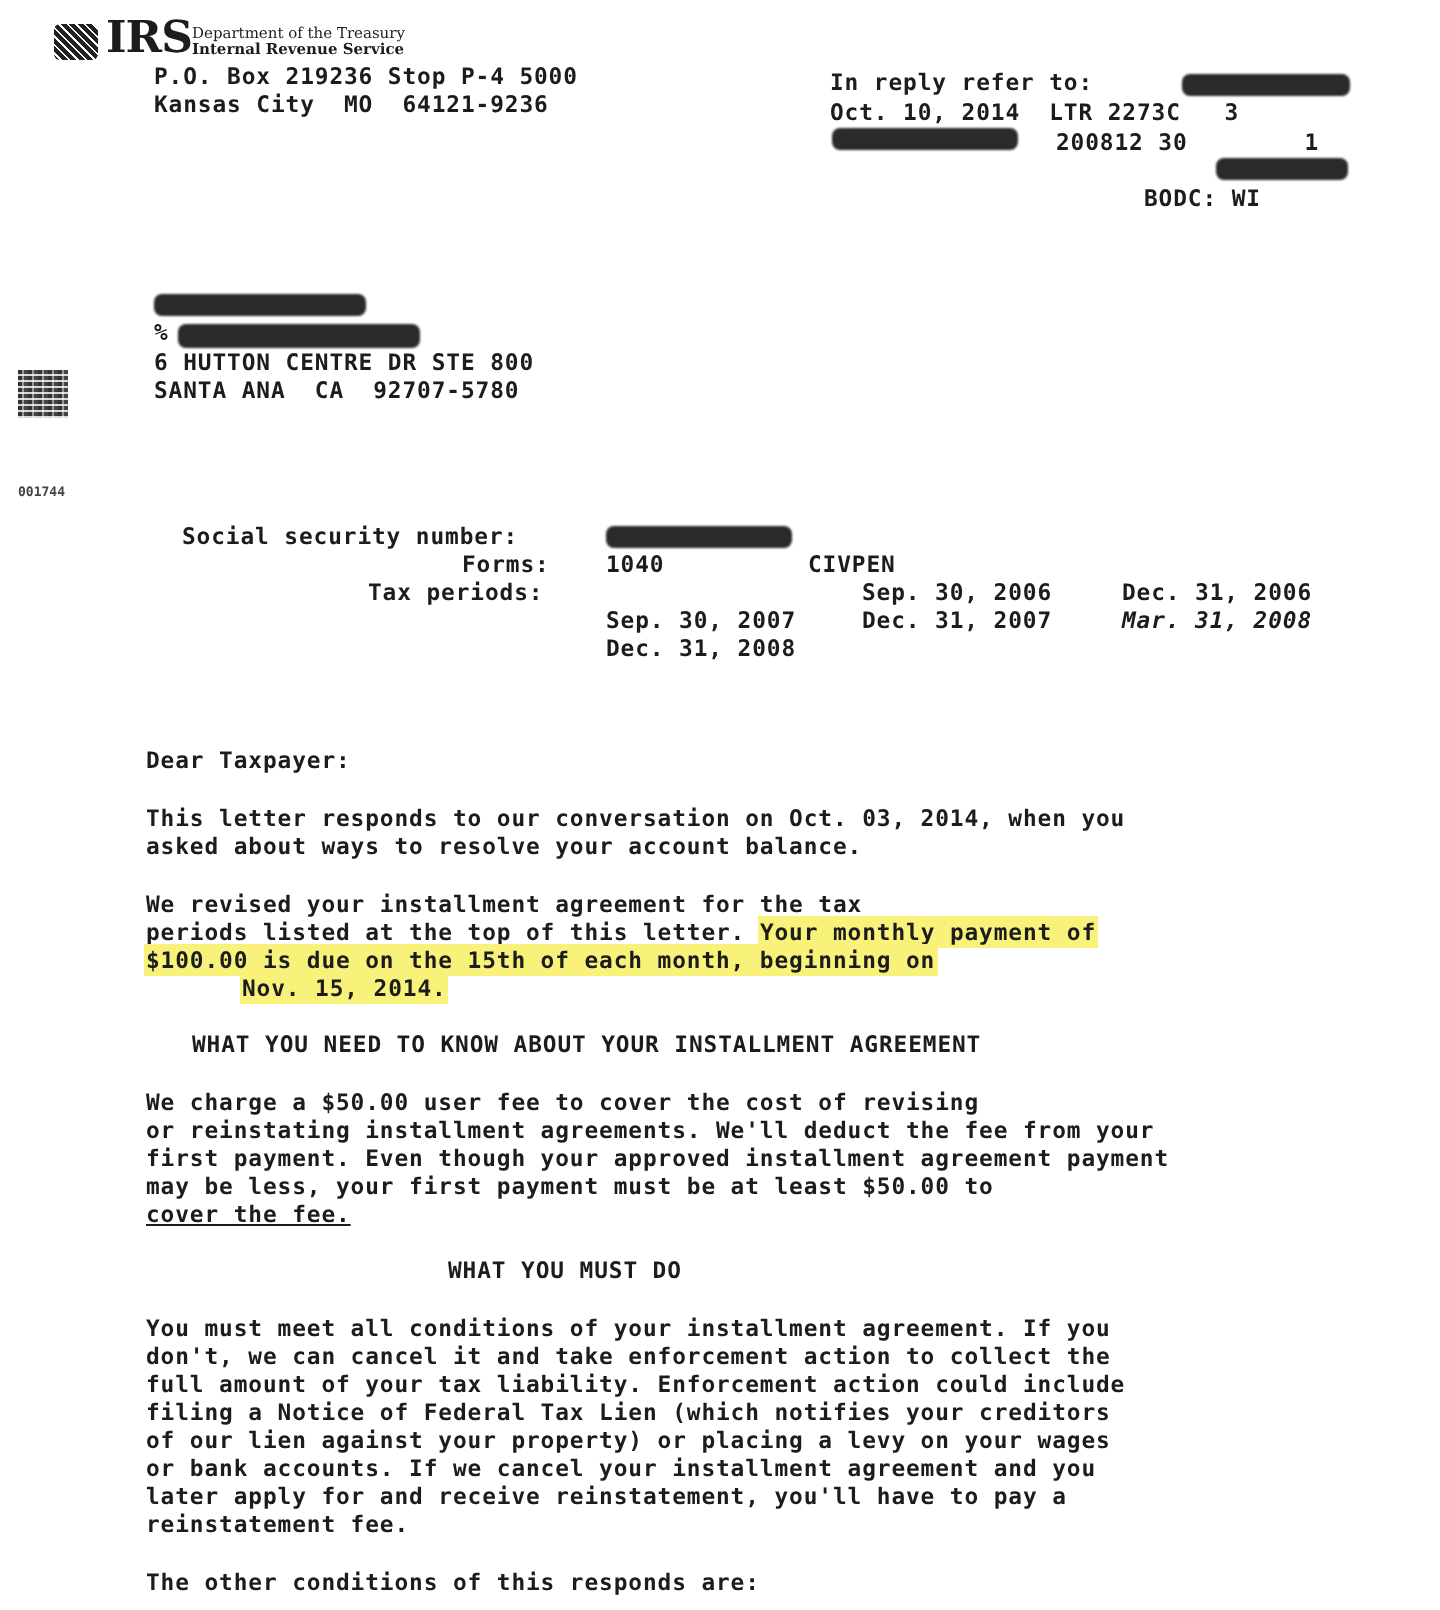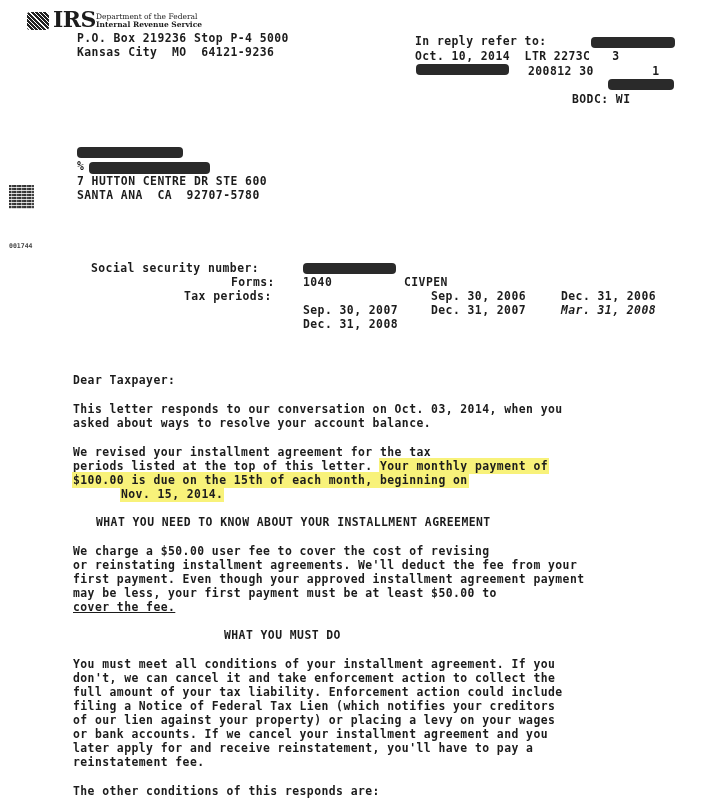--- a/index.html
+++ b/index.html
@@ -26,38 +26,38 @@
   .small-num { position: absolute; left: 9px; top: 242px; font-family: "DejaVu Sans Mono", monospace; font-size: 6.5px; font-weight: bold; color: #444; }
 
   .hl { background: #f8f27a; box-shadow: 0 0 0 1px #f8f27a; margin-top: 15px; }
 </style>
 </head>
 <body>
 
 <div class="logo-emblem"></div>
 <div class="logo-irs">IRS</div>
 <div class="logo-dept">
-  <div>Department of the Federal</div>
+  <div>Department of the Treasury</div>
   <div class="l2">Internal Revenue Service</div>
 </div>
 <div class="abs mono" style="left:77px; top:32px;">P.O. Box 219236 Stop P-4 5000</div>
 <div class="abs mono" style="left:77px; top:46px;">Kansas City  MO  64121-9236</div>
 
 <div class="abs mono" style="left:415px; top:35px;">In reply refer to:</div>
 <div class="redact" style="left:591px; top:37px; width:84px; height:11px;"></div>
 <div class="abs mono" style="left:415px; top:50px;">Oct. 10, 2014  LTR 2273C   3</div>
 <div class="redact" style="left:416px; top:64px; width:93px; height:11px;"></div>
 <div class="abs mono" style="left:528px; top:65px;">200812 30        1</div>
 <div class="redact" style="left:608px; top:79px; width:66px; height:11px;"></div>
 <div class="abs mono" style="left:572px; top:93px;">BODC: WI</div>
 
 <div class="redact" style="left:77px; top:147px; width:106px; height:11px;"></div>
 <div class="abs mono" style="left:77px; top:160px;">%</div>
 <div class="redact" style="left:89px; top:162px; width:121px; height:12px;"></div>
-<div class="abs mono" style="left:77px; top:175px;">7 HUTTON CENTRE DR STE 600</div>
+<div class="abs mono" style="left:77px; top:175px;">6 HUTTON CENTRE DR STE 800</div>
 <div class="abs mono" style="left:77px; top:189px;">SANTA ANA  CA  92707-5780</div>
 
 <div class="qr"></div>
 <div class="small-num">001744</div>
 
 <div class="abs mono" style="left:91px; top:262px;">Social security number:</div>
 <div class="redact" style="left:303px; top:263px; width:93px; height:11px;"></div>
 <div class="abs mono" style="left:231px; top:276px;">Forms:</div>
 <div class="abs mono" style="left:303px; top:276px;">1040</div>
 <div class="abs mono" style="left:404px; top:276px;">CIVPEN</div>

